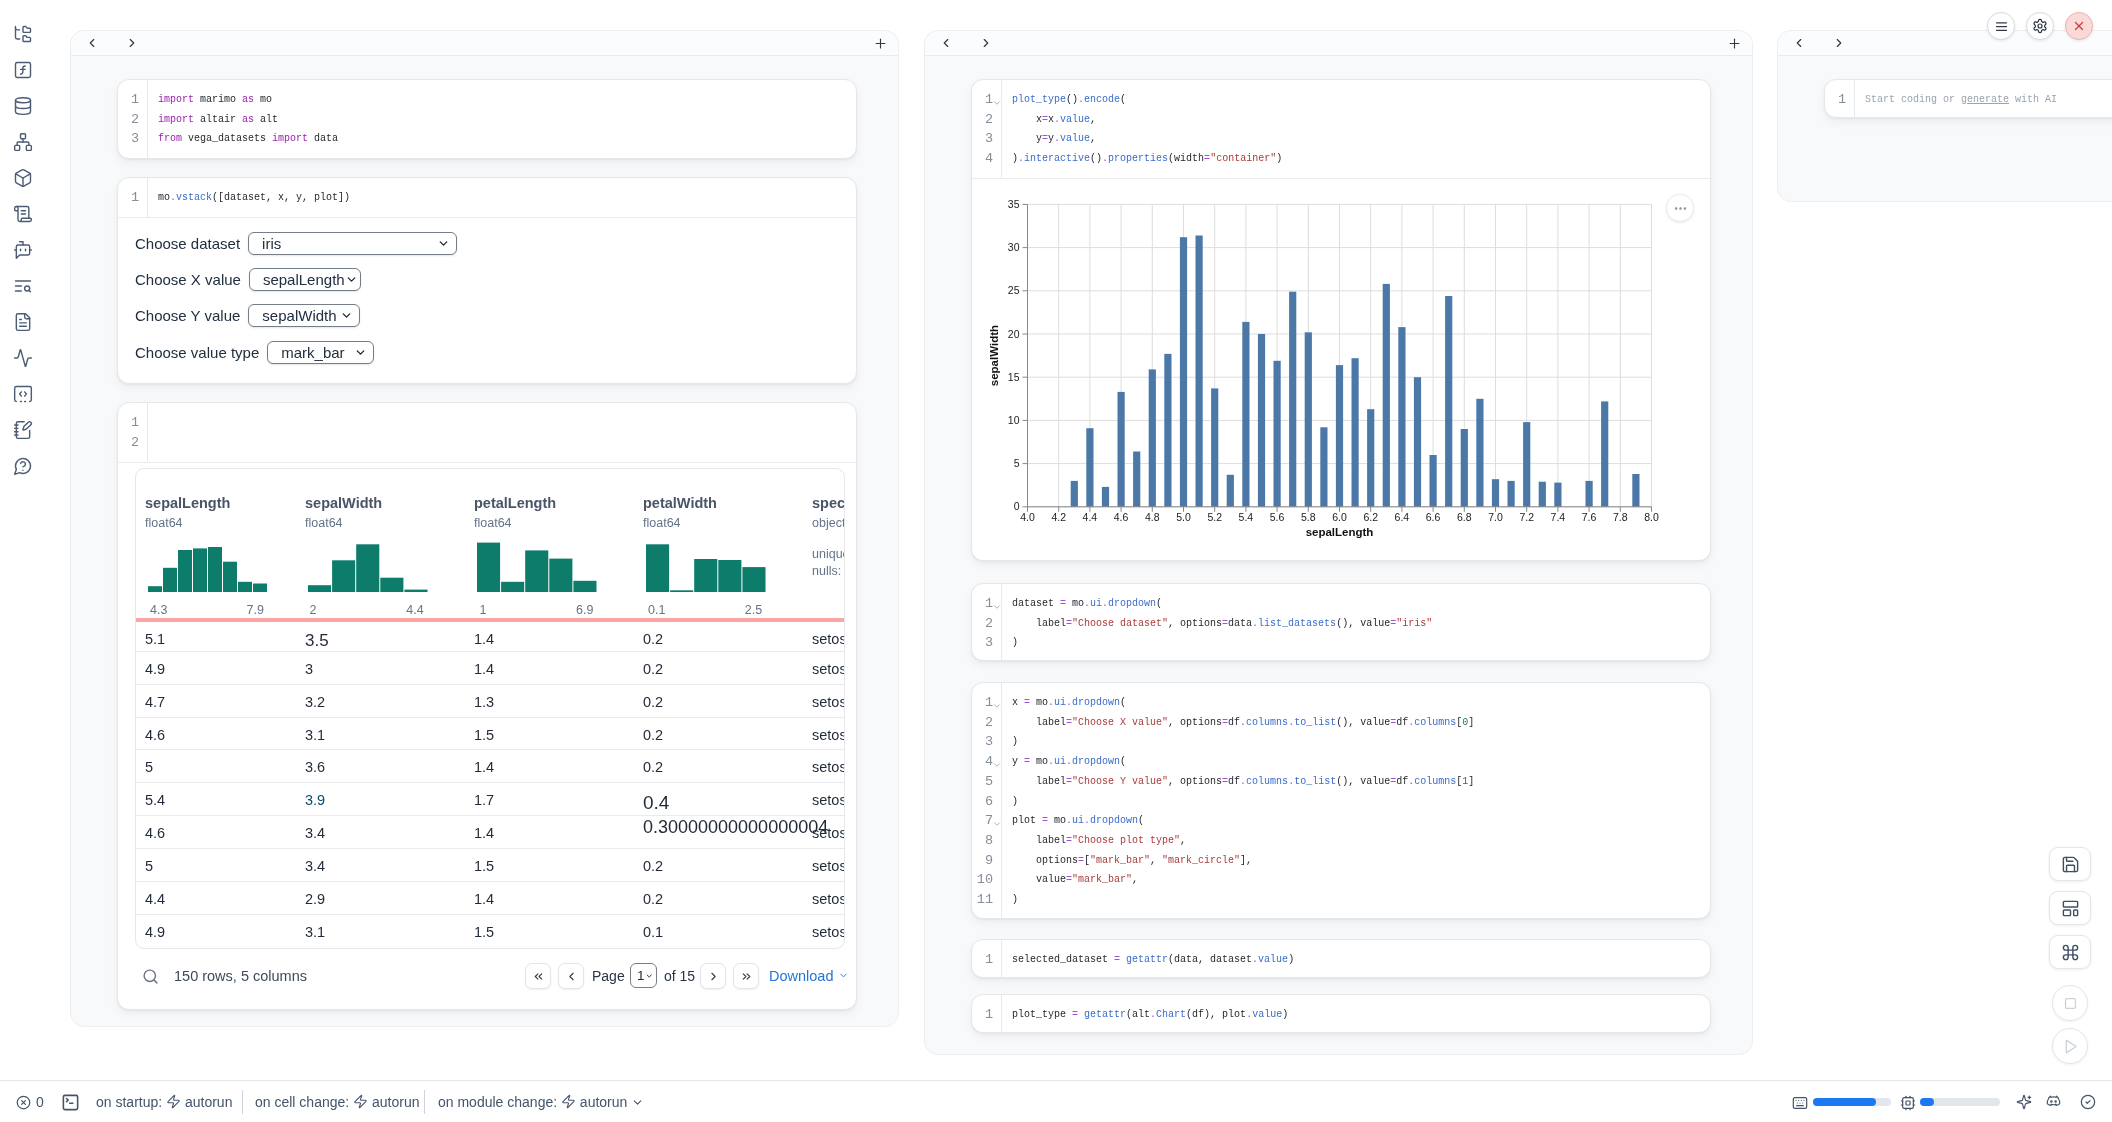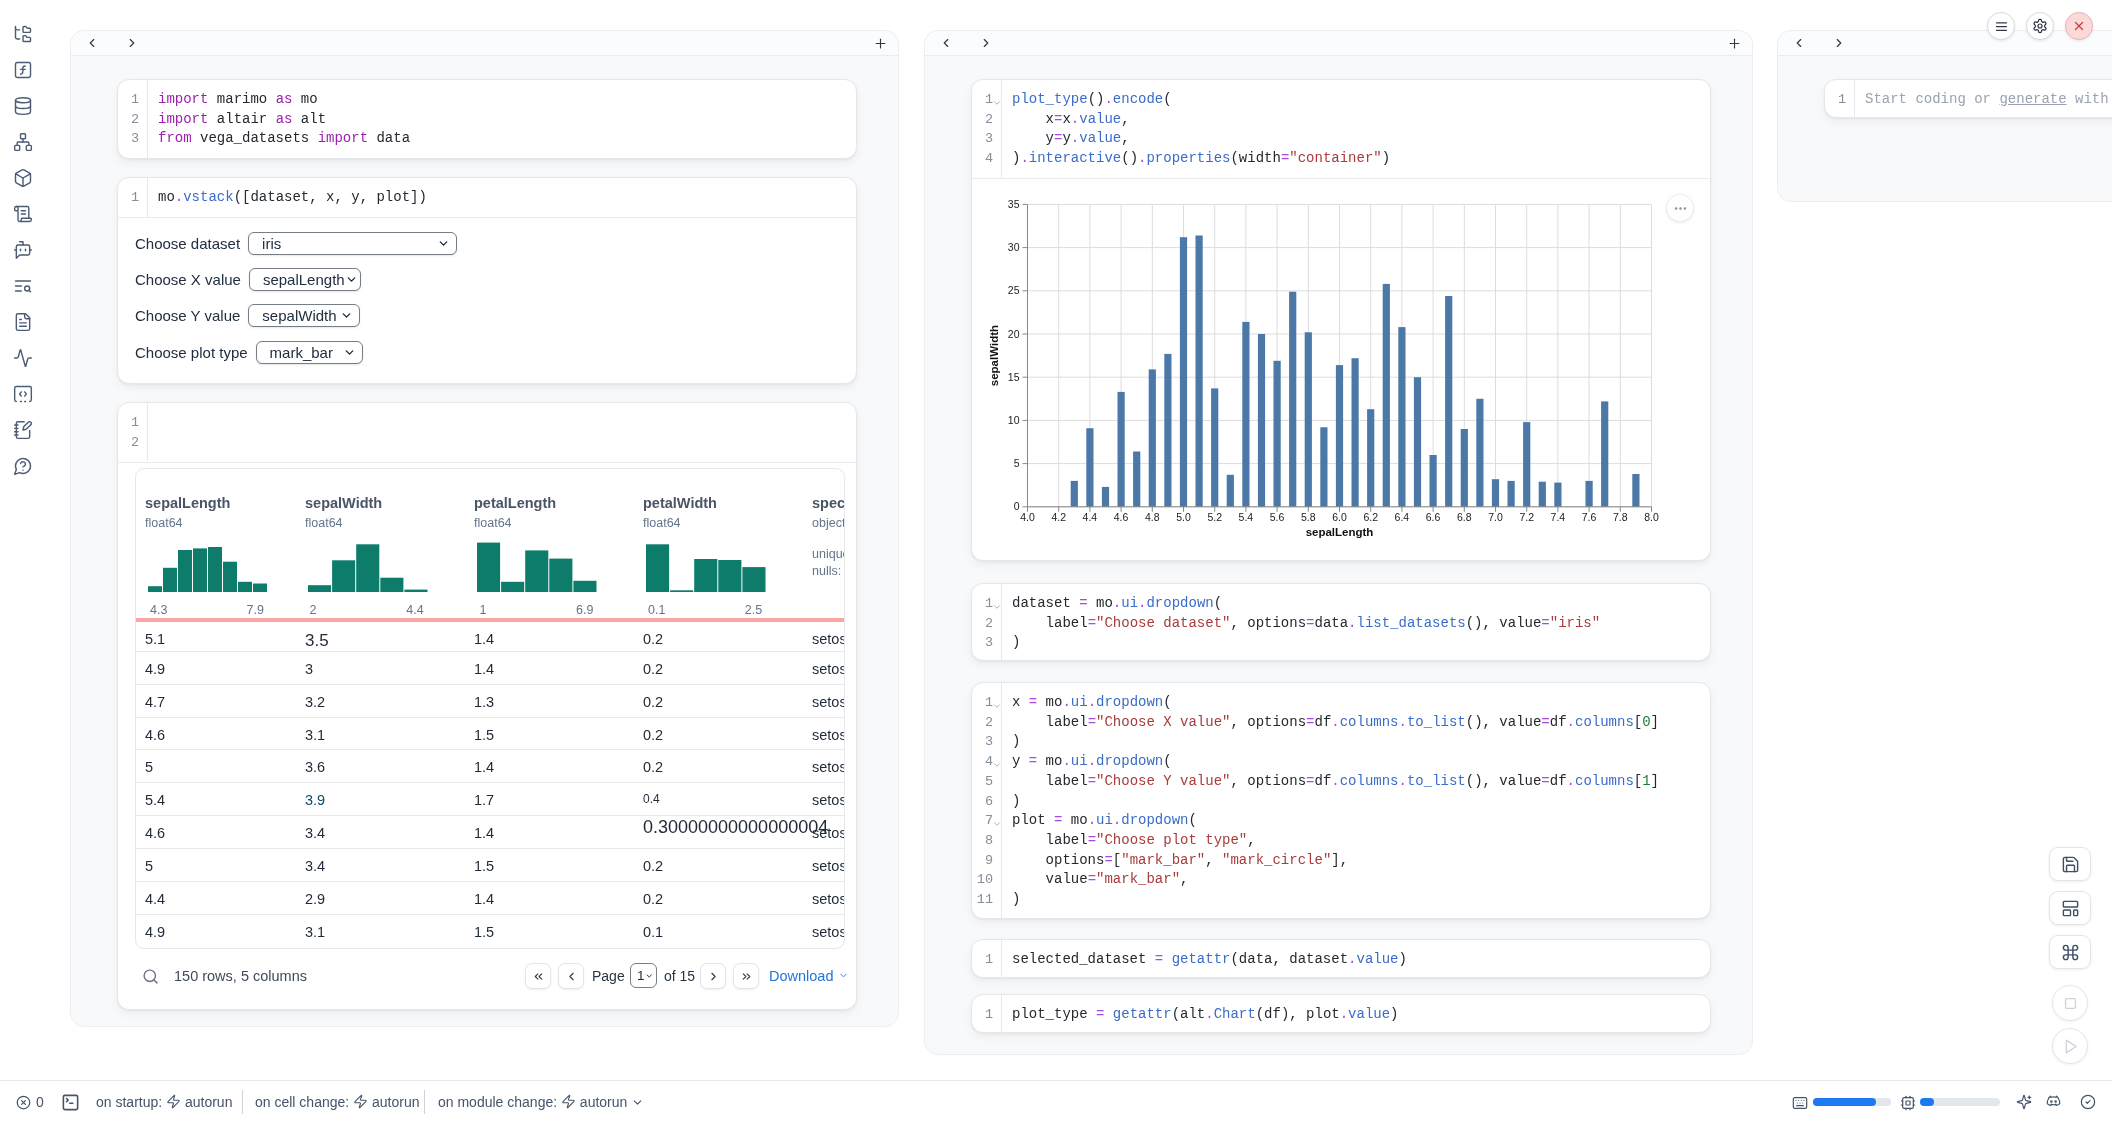--- a/index.html
+++ b/index.html
@@ -6,21 +6,21 @@
 .panel{position:absolute;background:#f8f9fa;border:1px solid #eceef1;border-radius:14px}
 .phead{position:absolute;top:0;left:0;right:0;height:25px;background:#fbfcfd;
   border-bottom:1px solid #e9ebee;border-radius:14px 14px 0 0}
 .hbtn{position:absolute;top:5px;width:16px;height:16px}
 .cell{position:absolute;background:#fff;border:1px solid #e5e7ea;border-radius:12px;
   box-shadow:0 1px 2px rgba(16,24,40,.05),0 4px 10px rgba(16,24,40,.05)}
 .cw{display:flex;align-items:stretch}
 .gut{flex:0 0 30px;text-align:right;padding:10px 8px 9px 0;color:#868e98;
   font-family:"Liberation Mono",monospace;font-size:13.5px;line-height:19.7px;
   border-right:1px solid #e7e9ec;position:relative}
-.cod{padding:10px 0 6px 10px;font-family:"Liberation Mono",monospace;font-size:14px;
+.cod{padding:10px 0 6px 10px;font-family:"Liberation Mono",monospace;font-size:10px;
   line-height:19.7px;color:#24292f;white-space:pre}
 .k{color:#9c21ae}.o{color:#a64ddb}.f{color:#3a6cc8}.s{color:#a93b3b}.g{color:#1a7f37}
 .fold{position:absolute;right:-1px;width:10px;height:10px}
 .divid{position:absolute;left:0;right:0;height:1px;background:#e9ebee}
 .lbl{font-size:15px;color:#222f40;white-space:nowrap}
 .sel{height:23px;background:#fff;border:1px solid #757d87;border-radius:6px;
   box-shadow:0 1px 2px rgba(0,0,0,.1);display:flex;align-items:center;
   justify-content:space-between;font-size:15px;color:#222f40;padding:0 6px 0 13px}
 .drow{position:absolute;display:flex;align-items:center;gap:8px}
 .pgbtn{position:absolute;width:26px;height:26px;background:#fff;border:1px solid #e2e5e9;
@@ -187,21 +187,21 @@
 <div class="drow" style="left:17px;top:126.3px;height:23px">
         <span class="lbl">Choose Y value</span>
         <div class="sel" style="width:112.0px">
           <span>sepalWidth</span>
           <svg width="13" height="13" viewBox="0 0 24 24" fill="none" stroke="#1d2430" stroke-width="2.4" stroke-linecap="round" stroke-linejoin="round" style="flex:0 0 auto">
             <path d="m6 9 6 6 6-6"></path>
           </svg>
         </div>
       </div>
 <div class="drow" style="left:17px;top:162.7px;height:23px">
-        <span class="lbl">Choose plot type</span>
+        <span class="lbl">Choose value type</span>
         <div class="sel" style="width:107.0px">
           <span>mark_bar</span>
           <svg width="13" height="13" viewBox="0 0 24 24" fill="none" stroke="#1d2430" stroke-width="2.4" stroke-linecap="round" stroke-linejoin="round" style="flex:0 0 auto">
             <path d="m6 9 6 6 6-6"></path>
           </svg>
         </div>
       </div>
 </div>
 <div class="cell" style="left:46px;top:371px;width:740px;height:608px">
       <div class="cw">
@@ -292,21 +292,21 @@
 <div style="position:absolute;left:9px;top:9px;font-size:14.5px;color:#1f2937;white-space:nowrap">5</div>
 <div style="position:absolute;left:169px;top:9px;font-size:14.5px;color:#1f2937;white-space:nowrap">3.6</div>
 <div style="position:absolute;left:338px;top:9px;font-size:14.5px;color:#1f2937;white-space:nowrap">1.4</div>
 <div style="position:absolute;left:507px;top:9px;font-size:14.5px;color:#1f2937;white-space:nowrap">0.2</div>
 <div style="position:absolute;left:676px;top:9px;font-size:14.5px;color:#1f2937;white-space:nowrap">setosa</div>
 </div>
 <div style="position:absolute;left:0;top:313.2px;width:900px;height:32.85px;border-top:1px solid #e8eaee">
 <div style="position:absolute;left:9px;top:9px;font-size:14.5px;color:#1f2937;white-space:nowrap">5.4</div>
 <div style="position:absolute;left:169px;top:9px;font-size:14.5px;color:#0c4a6e;white-space:nowrap">3.9</div>
 <div style="position:absolute;left:338px;top:9px;font-size:14.5px;color:#1f2937;white-space:nowrap">1.7</div>
-<div style="position:absolute;left:507px;top:9px;font-size:12px;color:#1f2937;white-space:nowrap">0.4</div>
+<div style="position:absolute;left:507px;top:9px;font-size:19px;color:#1f2937;white-space:nowrap">0.4</div>
 <div style="position:absolute;left:676px;top:9px;font-size:14.5px;color:#1f2937;white-space:nowrap">setosa</div>
 </div>
 <div style="position:absolute;left:0;top:346.1px;width:900px;height:32.85px;border-top:1px solid #e8eaee">
 <div style="position:absolute;left:9px;top:9px;font-size:14.5px;color:#1f2937;white-space:nowrap">4.6</div>
 <div style="position:absolute;left:169px;top:9px;font-size:14.5px;color:#1f2937;white-space:nowrap">3.4</div>
 <div style="position:absolute;left:338px;top:9px;font-size:14.5px;color:#1f2937;white-space:nowrap">1.4</div>
 <div style="position:absolute;left:507px;top:1px;font-size:18px;color:#1f2937;white-space:nowrap">0.30000000000000004</div>
 <div style="position:absolute;left:676px;top:9px;font-size:14.5px;color:#1f2937;white-space:nowrap">setosa</div>
 </div>
 <div style="position:absolute;left:0;top:379.0px;width:900px;height:32.85px;border-top:1px solid #e8eaee">

